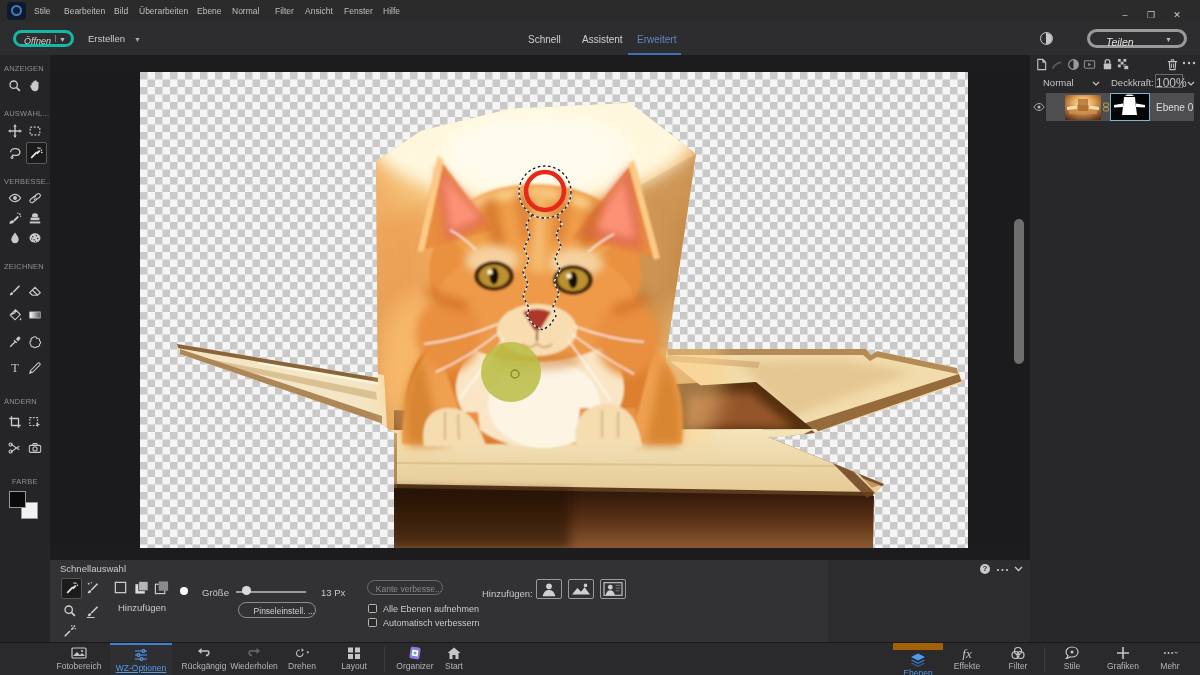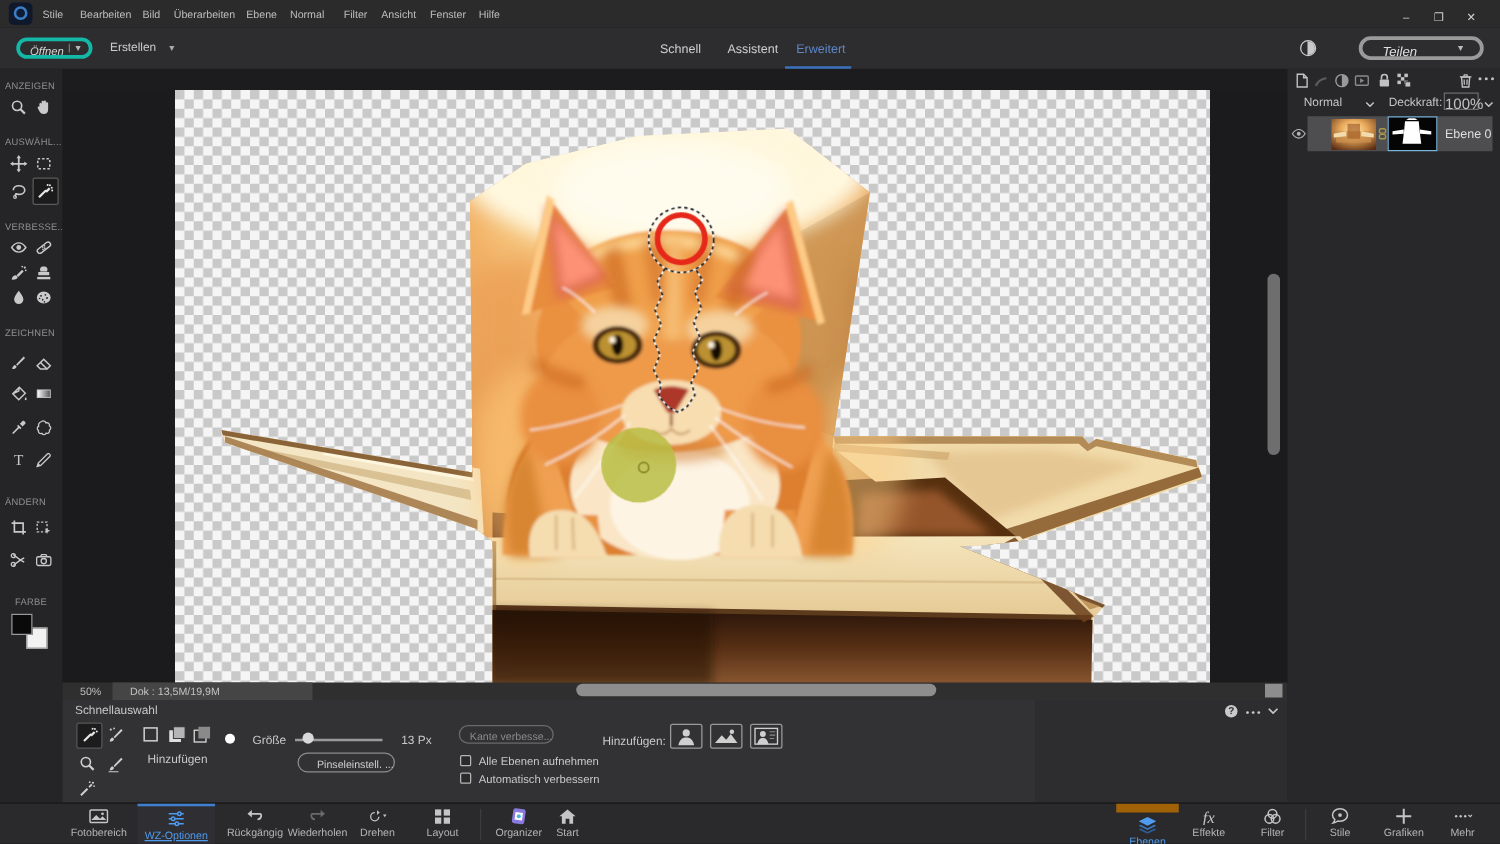--- a/index.html
+++ b/index.html
@@ -457,26 +457,20 @@
   <g stroke="#151515" stroke-width="1.3" stroke-dasharray="2.6,2.6">
     <circle cx="405" cy="120" r="26"></circle>
     <path d="M392,143 L386,153 L390,164 L384,176 L389,188 L383,200 L388,212 L383,224 L389,236 L387,245 L395,254 L403,258 L410,253 L416,244 L413,234 L419,222 L414,210 L420,198 L415,186 L421,174 L416,162 L422,152 L417,144"></path>
   </g>
 </g>
 </svg>
     </div>
     <div id="vscroll"></div>
   </div>
 
-  <div id="statusbar" class="abs">
-    <span id="zoomlvl">50%</span>
-    <div id="dokbox">Dok : 13,5M/19,9M</div>
-    <div id="hthumb"></div>
-    <div id="corner"></div>
-  </div>
 
   <div id="optpanel" class="abs">
     <div style="position:absolute;left:778px;top:0;width:202px;height:82px;background:#2d2d30"></div>
     <span class="sm" style="left:10px;top:3px">Schnellauswahl</span>
     <div id="qs2box">
         <svg style="position:absolute;left:3px;top:2px;width:14px;height:14px" viewBox="0 0 16 16">
           <path d="M2.5,13.5 L9,7" stroke="#e8e8e8" stroke-width="2"></path>
           <path d="M8.2,7.8 L11.5,4.5 L13,6 L9.7,9.3 Z" fill="#e8e8e8"></path>
           <g fill="#e8e8e8">
             <circle cx="12.5" cy="2.5" r="0.9"></circle>

